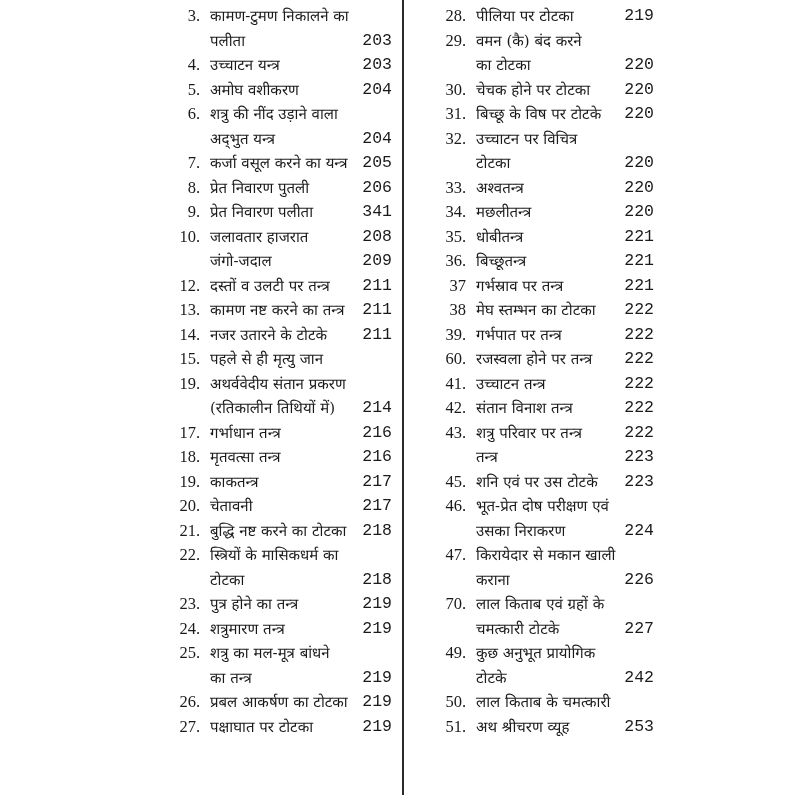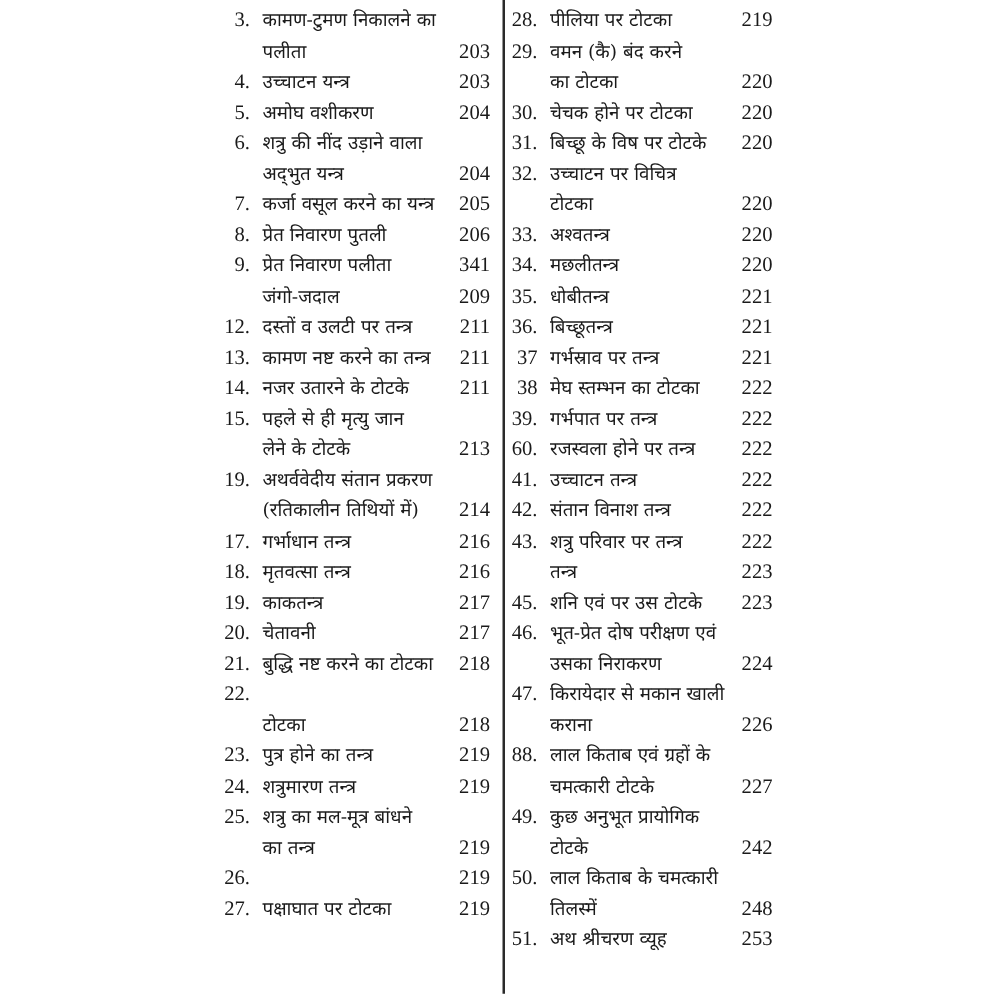--- a/index.html
+++ b/index.html
@@ -1,26 +1,26 @@
 <!DOCTYPE html>
 <html><head>
 <meta charset="utf-8">
 <style>
   html, body { margin: 0; padding: 0; background: #ffffff; }
   body { width: 799px; height: 800px; position: relative; overflow: hidden;
          font-family: "DejaVu Serif", "Liberation Serif", serif; color: #1a1a1a; }
   .page { position: absolute; left: 0; top: 0; width: 799px; height: 800px; }
   .col { position: absolute; top: 4px; }
   .col-left { left: 170px; width: 222px; }
-  .col-right { left: 400px; width: 218px; }
+  .col-right { left: 436px; width: 218px; }
   .divider { position: absolute; left: 402px; top: 0; width: 2px; height: 795px; background: #2a2a2a; }
   .line { position: relative; height: 24.5px; line-height: 24.5px; font-size: 15px; white-space: nowrap; }
   .num { position: absolute; left: 0; width: 30px; text-align: right; font-family: "Liberation Serif", serif; font-size: 16.5px; }
   .title { position: absolute; left: 40px; }
-  .page-no { position: absolute; right: 0; font-family: Liberation Serif, serif; font-size: 16.5px; }
+  .page-no { position: absolute; right: 0; font-family: Liberation Mono, monospace; font-size: 16.5px; }
 </style>
 </head>
 <body>
 
 <div class="page">
   <div class="col col-left">
       <div>
         <div class="line">
           <span class="num">3.</span>
           <span class="title">कामण-टुमण निकालने का</span>
@@ -70,20 +70,27 @@
       </div>
       <div>
         <div class="line">
           <span class="num">9.</span>
           <span class="title">प्रेत निवारण पलीता</span>
           <span class="page-no">341</span>
         </div>
       </div>
       <div>
         <div class="line">
+          <span class="num">10.</span>
+          <span class="title">जलावतार हाजरात</span>
+          <span class="page-no">208</span>
+        </div>
+      </div>
+      <div>
+        <div class="line">
           <span class="title">जंगो-जदाल</span>
           <span class="page-no">209</span>
         </div>
       </div>
       <div>
         <div class="line">
           <span class="num">12.</span>
           <span class="title">दस्तों व उलटी पर तन्त्र</span>
           <span class="page-no">211</span>
         </div>
@@ -100,24 +107,20 @@
           <span class="num">14.</span>
           <span class="title">नजर उतारने के टोटके</span>
           <span class="page-no">211</span>
         </div>
       </div>
       <div>
         <div class="line">
           <span class="num">15.</span>
           <span class="title">पहले से ही मृत्यु जान</span>
         </div>
-        <div class="line">
-          <span class="title">लेने के टोटके</span>
-          <span class="page-no">213</span>
-        </div>
       </div>
       <div>
         <div class="line">
           <span class="num">19.</span>
           <span class="title">अथर्ववेदीय संतान प्रकरण</span>
         </div>
         <div class="line">
           <span class="title">(रतिकालीन तिथियों में)</span>
           <span class="page-no">214</span>
         </div>
@@ -153,20 +156,21 @@
       <div>
         <div class="line">
           <span class="num">21.</span>
           <span class="title">बुद्धि नष्ट करने का टोटका</span>
           <span class="page-no">218</span>
         </div>
       </div>
       <div>
         <div class="line">
           <span class="num">22.</span>
+          <span class="title">स्त्रियों के मासिकधर्म का</span>
         </div>
         <div class="line">
           <span class="title">टोटका</span>
           <span class="page-no">218</span>
         </div>
       </div>
       <div>
         <div class="line">
           <span class="num">23.</span>
           <span class="title">पुत्र होने का तन्त्र</span>
@@ -186,20 +190,21 @@
           <span class="title">शत्रु का मल-मूत्र बांधने</span>
         </div>
         <div class="line">
           <span class="title">का तन्त्र</span>
           <span class="page-no">219</span>
         </div>
       </div>
       <div>
         <div class="line">
           <span class="num">26.</span>
+          <span class="title">प्रबल आकर्षण का टोटका</span>
           <span class="page-no">219</span>
         </div>
       </div>
       <div>
         <div class="line">
           <span class="num">27.</span>
           <span class="title">पक्षाघात पर टोटका</span>
           <span class="page-no">219</span>
         </div>
       </div>
@@ -352,21 +357,21 @@
           <span class="num">47.</span>
           <span class="title">किरायेदार से मकान खाली</span>
         </div>
         <div class="line">
           <span class="title">कराना</span>
           <span class="page-no">226</span>
         </div>
       </div>
       <div>
         <div class="line">
-          <span class="num">88.</span>
+          <span class="num">70.</span>
           <span class="title">लाल किताब एवं ग्रहों के</span>
         </div>
         <div class="line">
           <span class="title">चमत्कारी टोटके</span>
           <span class="page-no">227</span>
         </div>
       </div>
       <div>
         <div class="line">
           <span class="num">49.</span>
@@ -374,24 +379,20 @@
         </div>
         <div class="line">
           <span class="title">टोटके</span>
           <span class="page-no">242</span>
         </div>
       </div>
       <div>
         <div class="line">
           <span class="num">50.</span>
           <span class="title">लाल किताब के चमत्कारी</span>
-        </div>
-        <div class="line">
-          <span class="title">तिलस्में</span>
-          <span class="page-no">248</span>
         </div>
       </div>
       <div>
         <div class="line">
           <span class="num">51.</span>
           <span class="title">अथ श्रीचरण व्यूह</span>
           <span class="page-no">253</span>
         </div>
       </div>
     </div>

